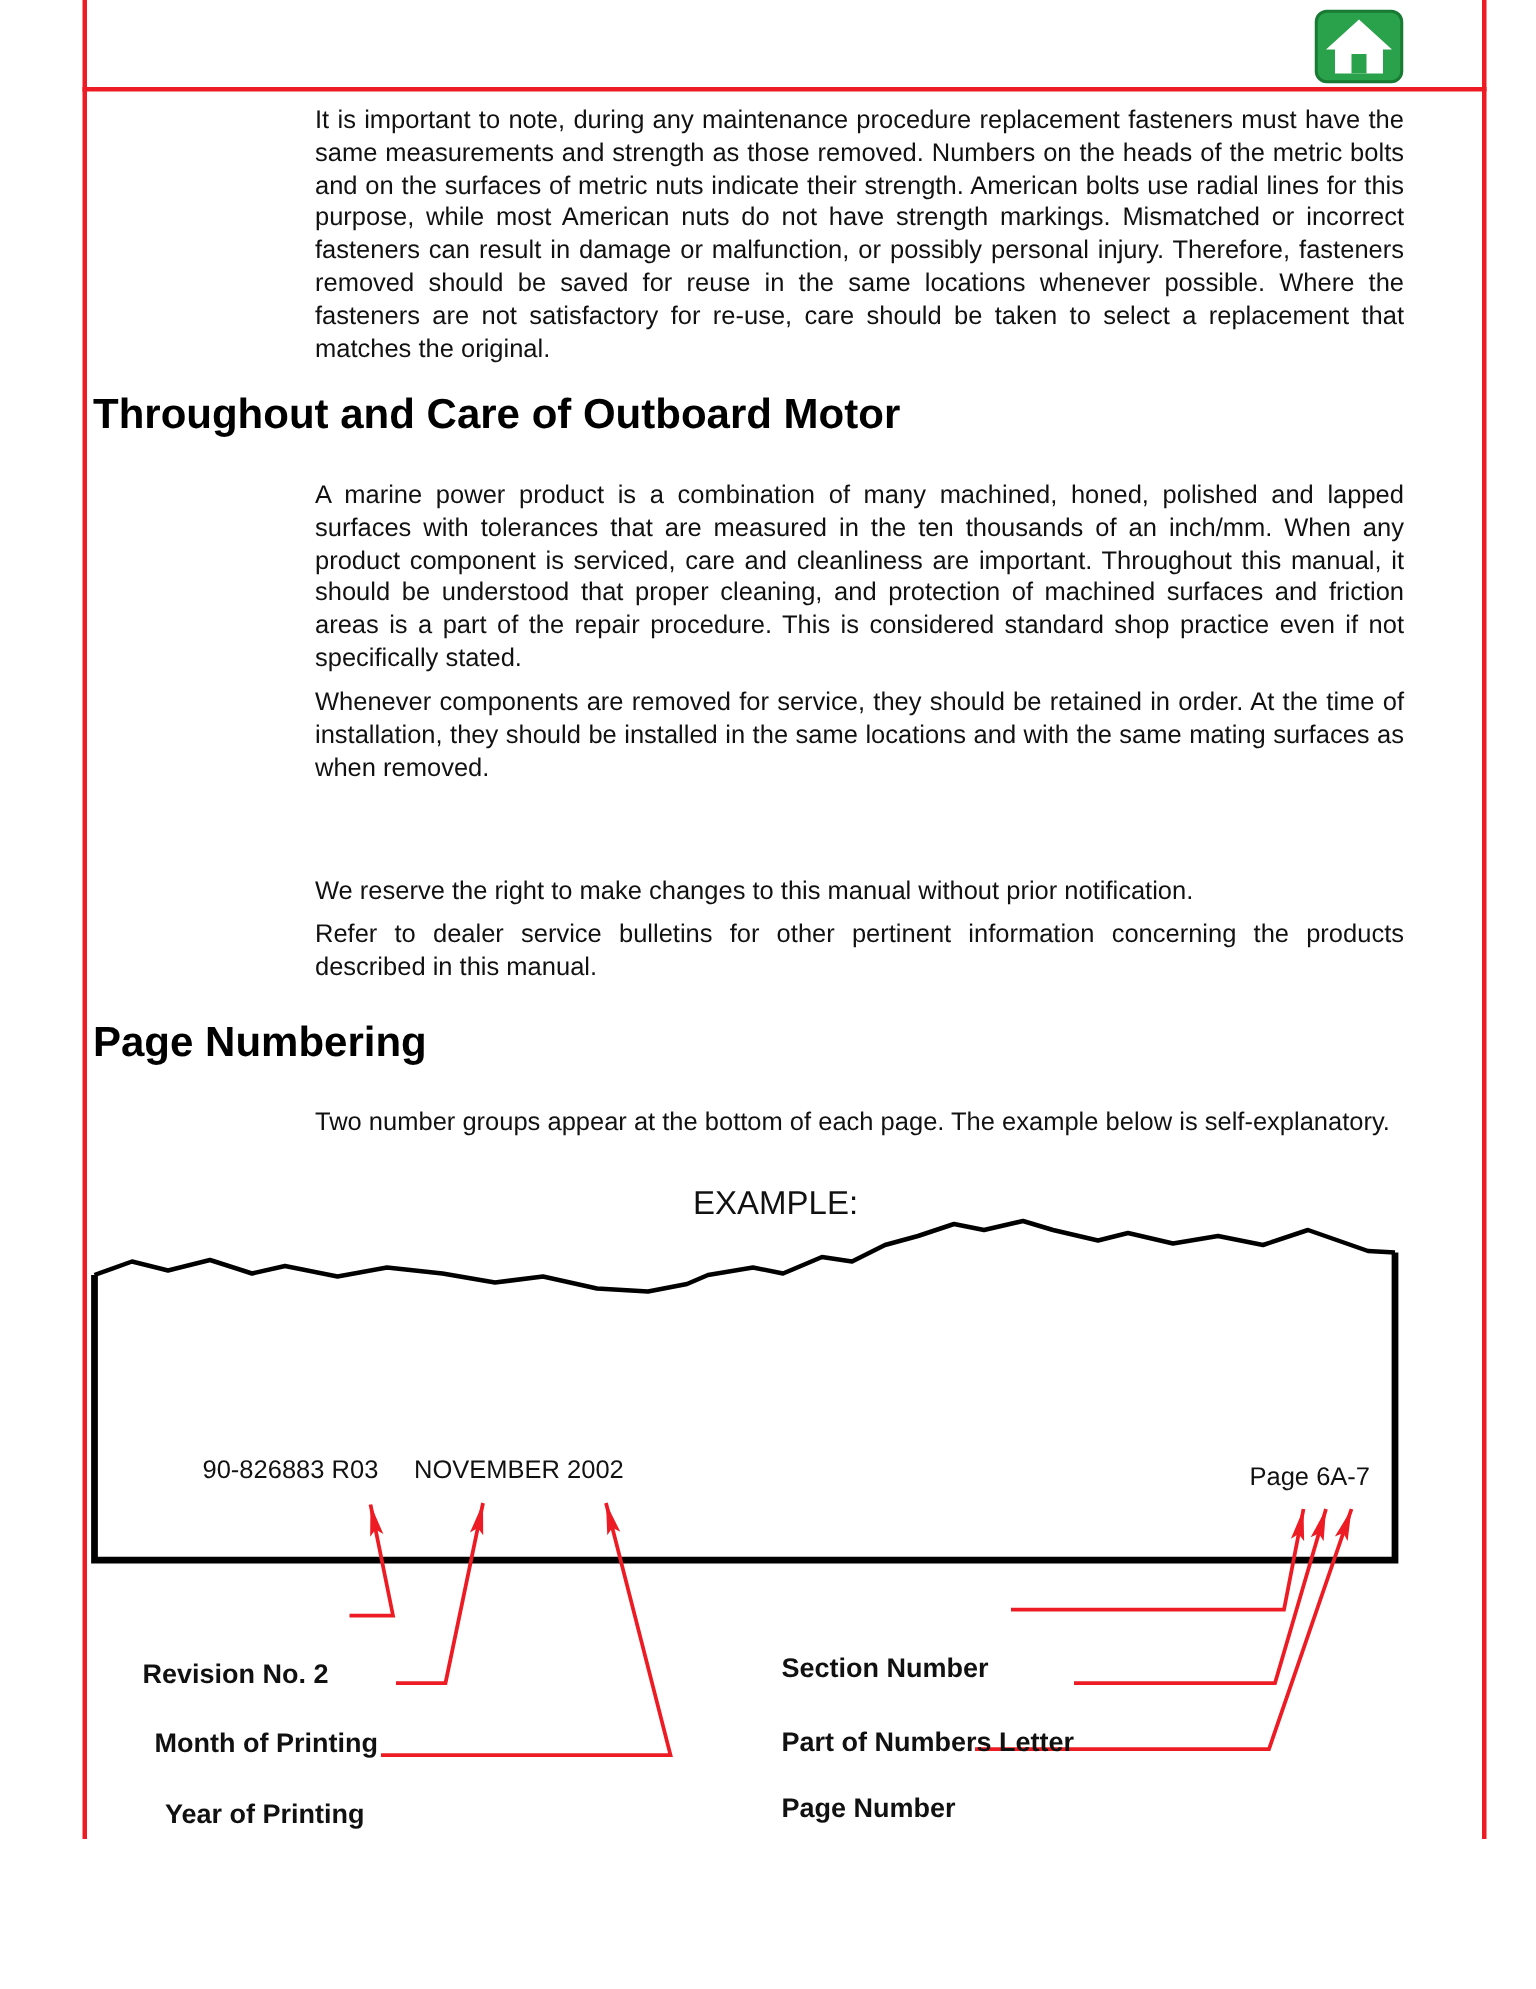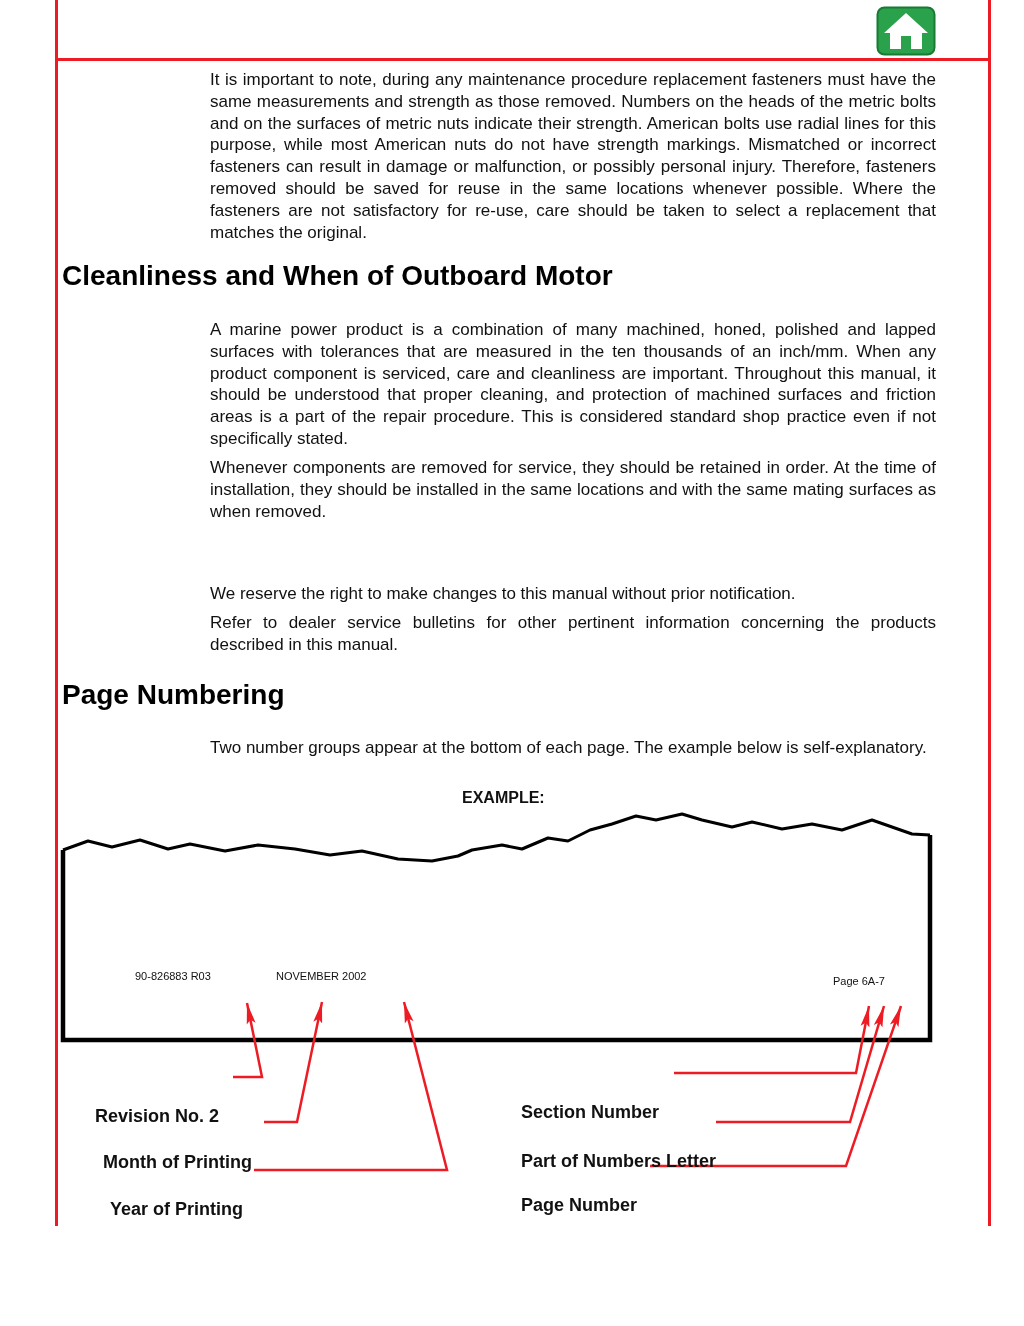--- a/index.html
+++ b/index.html
@@ -23,24 +23,24 @@
     position:absolute;left:210px;width:726px;
     margin:0;font-size:17px;line-height:21.8px;
     text-align:justify;letter-spacing:0;
   }
   .heading{
     position:absolute;left:62px;margin:0;
     font-size:28px;font-weight:bold;line-height:1.05;color:#000;
   }
   .example-label{
     position:absolute;left:462px;top:789px;
-    font-size:16px;font-weight:bold;
+    font-size:22px;font-weight:normal;
   }
   .diagram-svg{position:absolute;left:0;top:0;width:1024px;height:1326px;pointer-events:none;}
-  .sample-text{position:absolute;font-size:11px;white-space:pre;}
+  .sample-text{position:absolute;font-size:17px;white-space:pre;}
   .callout{
     position:absolute;font-size:18px;font-weight:bold;white-space:nowrap;margin-top:40px;
   }
   .footer-left{position:absolute;left:62px;top:1268px;font-size:17px;margin-top:12px;}
   .footer-right{position:absolute;right:92px;top:1268px;font-size:18px;text-align:right;white-space:pre;}
 </style>
 </head>
 <body>
 
 <div class="page">
@@ -53,21 +53,21 @@
   <a class="home">
     <svg width="60" height="50" viewBox="0 0 60 50">
       <rect x="1.5" y="1.5" width="57" height="47" rx="7" fill="#2aa14b" stroke="#187a33" stroke-width="2"></rect>
       <polygon points="30,7 8,27 14,27 14,43 46,43 46,27 52,27" fill="#ffffff"></polygon>
       <rect x="25" y="30" width="10" height="13" fill="#2aa14b"></rect>
     </svg>
   </a>
 
   <p class="body-p" style="top:69px">It is important to note, during any maintenance procedure replacement fasteners must have the same measurements and strength as those removed. Numbers on the heads of the metric bolts and on the surfaces of metric nuts indicate their strength. American bolts use radial lines for this purpose, while most American nuts do not have strength markings. Mismatched or incorrect fasteners can result in damage or malfunction, or possibly personal injury. Therefore, fasteners removed should be saved for reuse in the same locations whenever possible. Where the fasteners are not satisfactory for re-use, care should be taken to select a replacement that matches the original.</p>
 
-  <h1 class="heading" style="top:261px">Cleanliness and When of Outboard Motor</h1>
+  <h1 class="heading" style="top:261px">Throughout and Care of Outboard Motor</h1>
   <p class="body-p" style="top:319px">A marine power product is a combination of many machined, honed, polished and lapped surfaces with tolerances that are measured in the ten thousands of an inch/mm. When any product component is serviced, care and cleanliness are important. Throughout this manual, it should be understood that proper cleaning, and protection of machined surfaces and friction areas is a part of the repair procedure. This is considered standard shop practice even if not specifically stated.</p>
   <p class="body-p" style="top:457px">Whenever components are removed for service, they should be retained in order. At the time of installation, they should be installed in the same locations and with the same mating surfaces as when removed.</p>
   <p class="body-p" style="top:583px">We reserve the right to make changes to this manual without prior notification.</p>
   <p class="body-p" style="top:612px">Refer to dealer service bulletins for other pertinent information concerning the products described in this manual.</p>
 
   <h1 class="heading" style="top:680px">Page Numbering</h1>
   <p class="body-p" style="top:737px">Two number groups appear at the bottom of each page. The example below is self-explanatory.</p>
   <div class="example-label">EXAMPLE:</div>
 
   <svg class="diagram-svg" viewBox="0 0 1024 1326">

